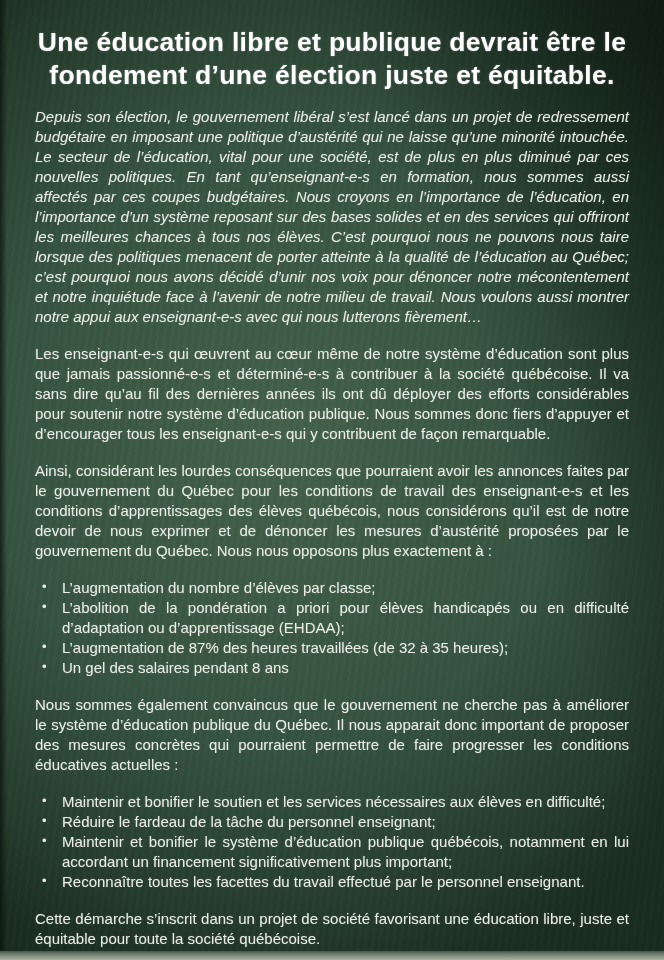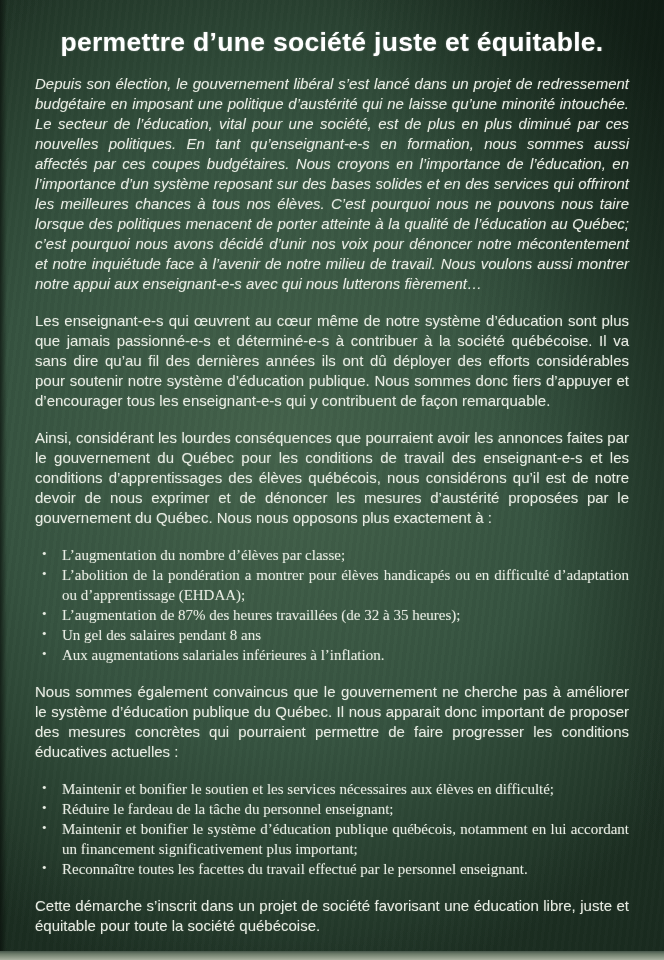--- a/index.html
+++ b/index.html
@@ -73,21 +73,20 @@
 
   ul.chalk-list {
     list-style: none;
     margin: 0 0 17px 0;
     padding: 0;
   }
   ul.chalk-list li {
     position: relative;
     padding-left: 27px;
     text-align: justify;
-    font-family: Liberation Serif, serif;
   }
   ul.chalk-list li::before {
     content: "\2022";
     position: absolute;
     left: 7px;
     top: -1px;
     font-size: 13px;
     color: var(--chalk-text, #e8ece3);
   }
 
@@ -104,37 +103,37 @@
       var(--bottom-edge, #a9b2a1) 100%);
   }
 </style>
 </head>
 <body>
 
 <div class="board">
   <div class="content">
 
     <h1 class="title">
-      <span class="line">permettre d’une société juste et équitable.</span>
+      <span class="line">Une éducation libre et publique devrait être le</span>
+      <span class="line">fondement d’une élection juste et équitable.</span>
     </h1>
 
     <div class="body-text">
 
       <p class="italic">Depuis son élection, le gouvernement libéral s’est lancé dans un projet de redressement budgétaire en imposant une politique d’austérité qui ne laisse qu’une minorité intouchée. Le secteur de l’éducation, vital pour une société, est de plus en plus diminué par ces nouvelles politiques. En tant qu’enseignant-e-s en formation, nous sommes aussi affectés par ces coupes budgétaires. Nous croyons en l’importance de l’éducation, en l’importance d’un système reposant sur des bases solides et en des services qui offriront les meilleures chances à tous nos élèves. C’est pourquoi nous ne pouvons nous taire lorsque des politiques menacent de porter atteinte à la qualité de l’éducation au Québec; c’est pourquoi nous avons décidé d’unir nos voix pour dénoncer notre mécontentement et notre inquiétude face à l’avenir de notre milieu de travail. Nous voulons aussi montrer notre appui aux enseignant-e-s avec qui nous lutterons fièrement…</p>
 
       <p>Les enseignant-e-s qui œuvrent au cœur même de notre système d’éducation sont plus que jamais passionné-e-s et déterminé-e-s à contribuer à la société québécoise. Il va sans dire qu’au fil des dernières années ils ont dû déployer des efforts considérables pour soutenir notre système d’éducation publique. Nous sommes donc fiers d’appuyer et d’encourager tous les enseignant-e-s qui y contribuent de façon remarquable.</p>
 
       <p>Ainsi, considérant les lourdes conséquences que pourraient avoir les annonces faites par le gouvernement du Québec pour les conditions de travail des enseignant-e-s et les conditions d’apprentissages des élèves québécois, nous considérons qu’il est de notre devoir de nous exprimer et de dénoncer les mesures d’austérité proposées par le gouvernement du Québec. Nous nous opposons plus exactement à :</p>
 
       <ul class="chalk-list">
         <li>L’augmentation du nombre d’élèves par classe;</li>
-        <li>L’abolition de la pondération a montrer pour élèves handicapés ou en difficulté d’adaptation ou d’apprentissage (EHDAA);</li>
+        <li>L’abolition de la pondération a priori pour élèves handicapés ou en difficulté d’adaptation ou d’apprentissage (EHDAA);</li>
         <li>L’augmentation de 87% des heures travaillées (de 32 à 35 heures);</li>
         <li>Un gel des salaires pendant 8 ans</li>
-        <li>Aux augmentations salariales inférieures à l’inflation.</li>
       </ul>
 
       <p>Nous sommes également convaincus que le gouvernement ne cherche pas à améliorer le système d’éducation publique du Québec. Il nous apparait donc important de proposer des mesures concrètes qui pourraient permettre de faire progresser les conditions éducatives actuelles :</p>
 
       <ul class="chalk-list">
         <li>Maintenir et bonifier le soutien et les services nécessaires aux élèves en difficulté;</li>
         <li>Réduire le fardeau de la tâche du personnel enseignant;</li>
         <li>Maintenir et bonifier le système d’éducation publique québécois, notamment en lui accordant un financement significativement plus important;</li>
         <li>Reconnaître toutes les facettes du travail effectué par le personnel enseignant.</li>
       </ul>

